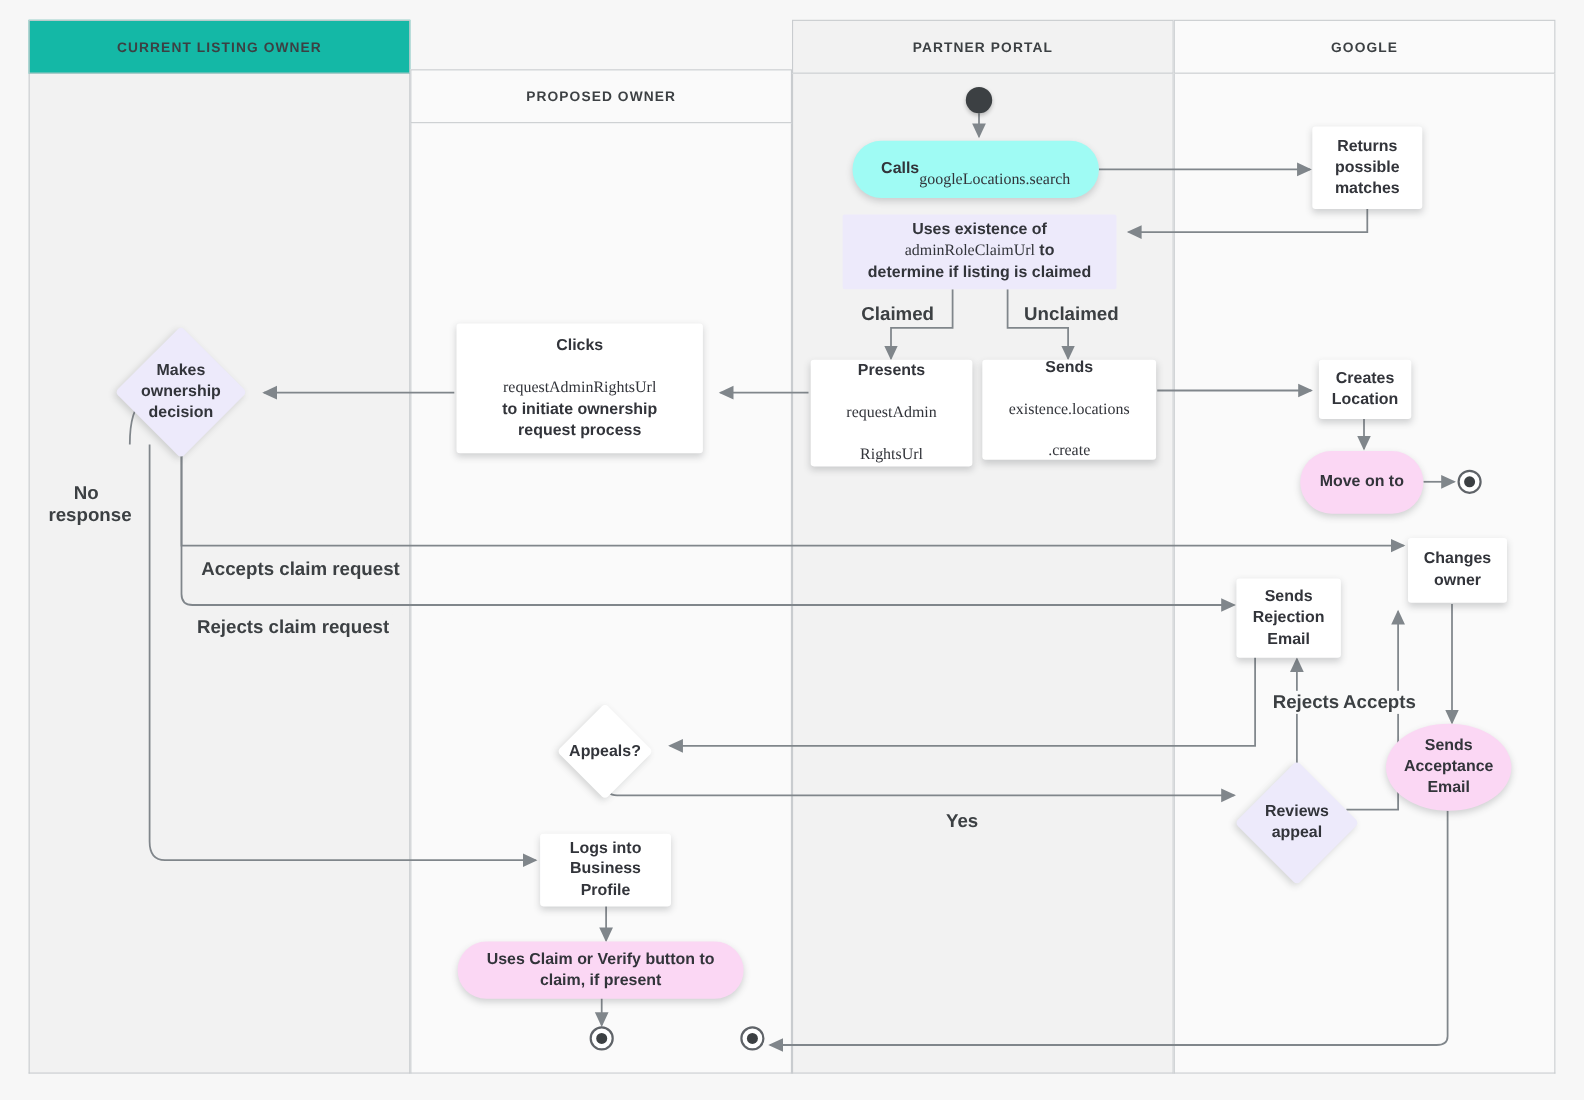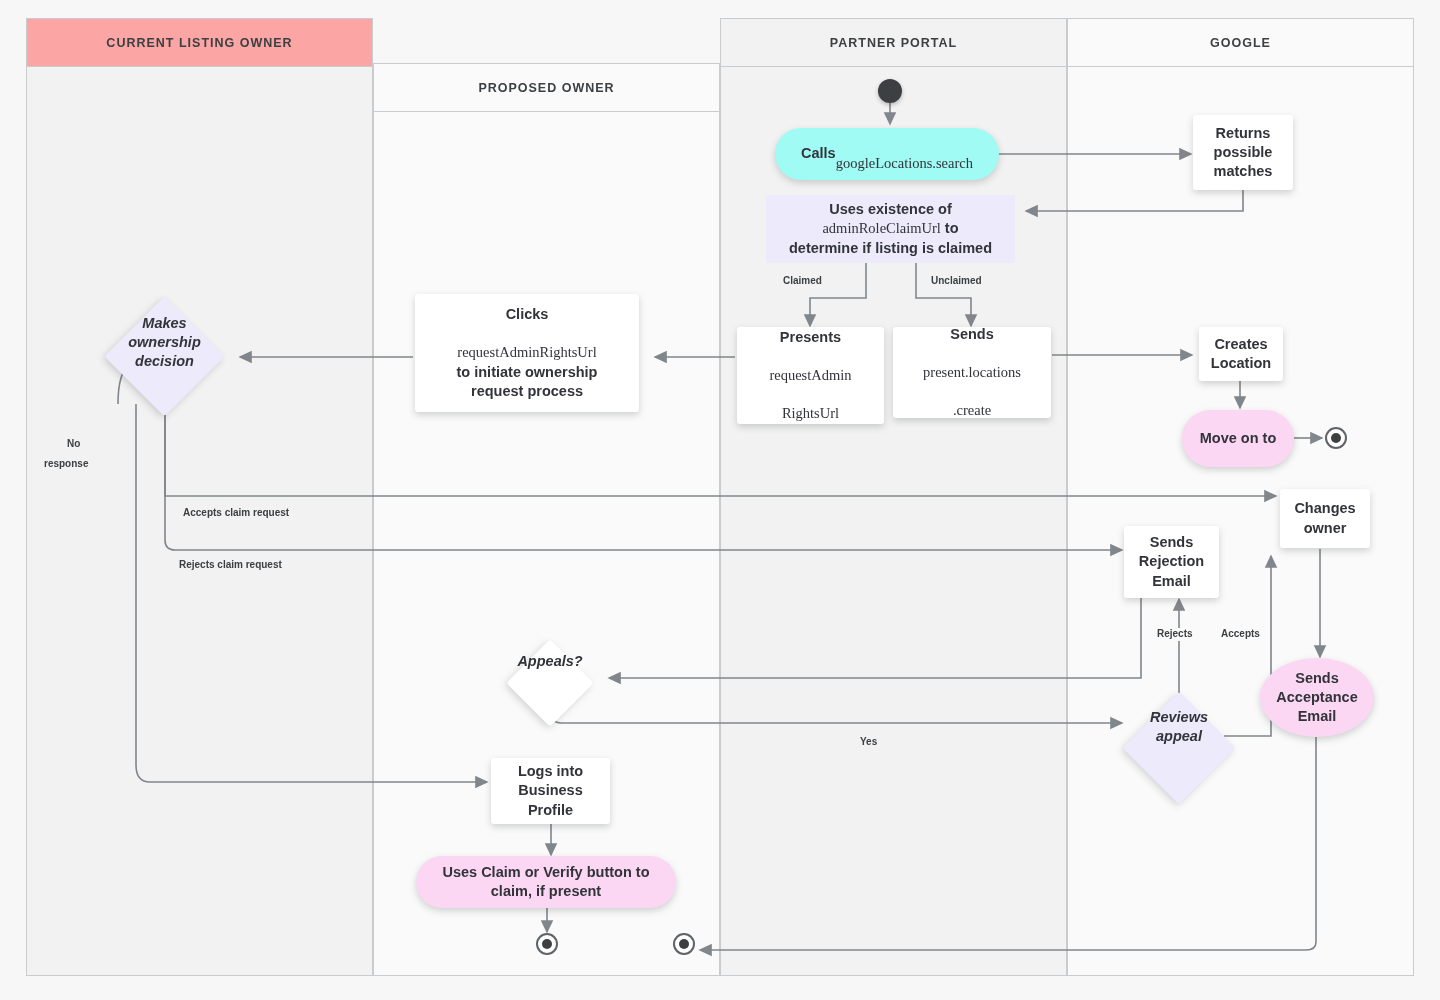--- a/index.html
+++ b/index.html
@@ -12,51 +12,51 @@
   .lane-head span{font-size:12.5px;font-weight:700;letter-spacing:.08em;color:#3C4043;}
   .node{position:absolute;box-sizing:border-box;display:flex;align-items:center;
         justify-content:center;text-align:center;color:#32343A;
         font-size:14.5px;font-weight:700;line-height:1.32;
         box-shadow:0 3px 7px rgba(60,64,67,.22);}
   .rect{background:#FFFFFF;border-radius:3px;}
   .rect .nl{padding:0 8px;}
   .lav{background:#EDEAFB;border-radius:2px;}
   .cyan{background:#9FFBF4;border-radius:34px;}
   .pink{background:#FBD7F4;border-radius:40px;}
-  .diamond{position:absolute;display:flex;align-items:flex-start;justify-content:center;font-style:italic;}
+  .diamond{position:absolute;display:flex;align-items:center;justify-content:center;}
   .diamond .dshape{position:absolute;left:0;top:0;width:100%;height:100%;
         transform:rotate(45deg);border-radius:4px;box-shadow:0 3px 7px rgba(60,64,67,.20);}
   .diamond .dtext{position:relative;text-align:center;font-size:14.5px;font-weight:700;
         color:#32343A;line-height:1.3;z-index:2;}
   .d-lav .dshape{background:#EDEAFB;}
   .d-white .dshape{background:#FFFFFF;}
   .mono{font-family:"Liberation Serif",serif;font-weight:400;margin-top:19px;}
   .nl{display:block;}
   .startdot{position:absolute;width:24px;height:24px;border-radius:50%;background:#3C4043;
         box-shadow:0 2px 4px rgba(0,0,0,.25);}
   .enddot{position:absolute;width:22px;height:22px;border-radius:50%;
         border:2px solid #5F6368;background:#fff;box-sizing:border-box;}
   .enddot i{position:absolute;left:4px;top:4px;width:10px;height:10px;border-radius:50%;
         background:#3C4043;display:block;}
-  .elabel{position:absolute;font-size:10px;font-weight:700;color:#3C4043;
+  .elabel{position:absolute;font-size:17px;font-weight:700;color:#3C4043;
         white-space:nowrap;line-height:1.25;text-align:right;}
   .elabel.bg{background:#F2F2F2;padding:0 3px;}
   .elabel.bg2{background:#FAFAFA;padding:0 3px;}
 </style>
 </head>
 <body>
 
 <div id="stage">
 
   <div class="lane lane-body" style="left:26px;top:67px;width:347px;height:909px;background:#F2F2F2;"></div>
   <div class="lane lane-body" style="left:373px;top:67px;width:347px;height:909px;background:#FAFAFA;"></div>
   <div class="lane lane-body" style="left:720px;top:67px;width:347px;height:909px;background:#F2F2F2;"></div>
   <div class="lane lane-body" style="left:1067px;top:67px;width:347px;height:909px;background:#FAFAFA;"></div>
 
-  <div class="lane lane-head" style="left:26px;top:18px;width:347px;height:49px;background:#fca5a5;">
+  <div class="lane lane-head" style="left:26px;top:18px;width:347px;height:49px;background:#14b8a6;">
     <span>CURRENT LISTING OWNER</span>
     </div>
   <div class="lane lane-head" style="left:373px;top:18px;width:347px;height:49px;background:#FAFAFA;margin-top:45px;">
     <span>PROPOSED OWNER</span>
     </div>
   <div class="lane lane-head" style="left:720px;top:18px;width:347px;height:49px;background:#F2F2F2;">
     <span>PARTNER PORTAL</span>
     </div>
   <div class="lane lane-head" style="left:1067px;top:18px;width:347px;height:49px;background:#FAFAFA;">
     <span>GOOGLE</span>
@@ -148,21 +148,21 @@
   </div>
 
   <div class="node rect" style="left:737px;top:327px;width:147px;height:97px;flex-direction:column;">
     <span class="nl">Presents</span>
     <span class="nl mono">requestAdmin</span>
     <span class="nl mono">RightsUrl</span>
   </div>
 
   <div class="node rect" style="left:893px;top:327px;width:158px;height:91px;flex-direction:column;">
     <span class="nl">Sends</span>
-    <span class="nl mono">present.locations</span>
+    <span class="nl mono">existence.locations</span>
     <span class="nl mono">.create</span>
   </div>
 
   <div class="node rect" style="left:1199px;top:327px;width:84px;height:54px;flex-direction:column;">
     <span class="nl">Creates</span>
     <span class="nl">Location</span>
   </div>
 
   <div class="node pink" style="left:1182px;top:410px;width:112px;height:57px;">
     <span class="nl">Move on to</span>

